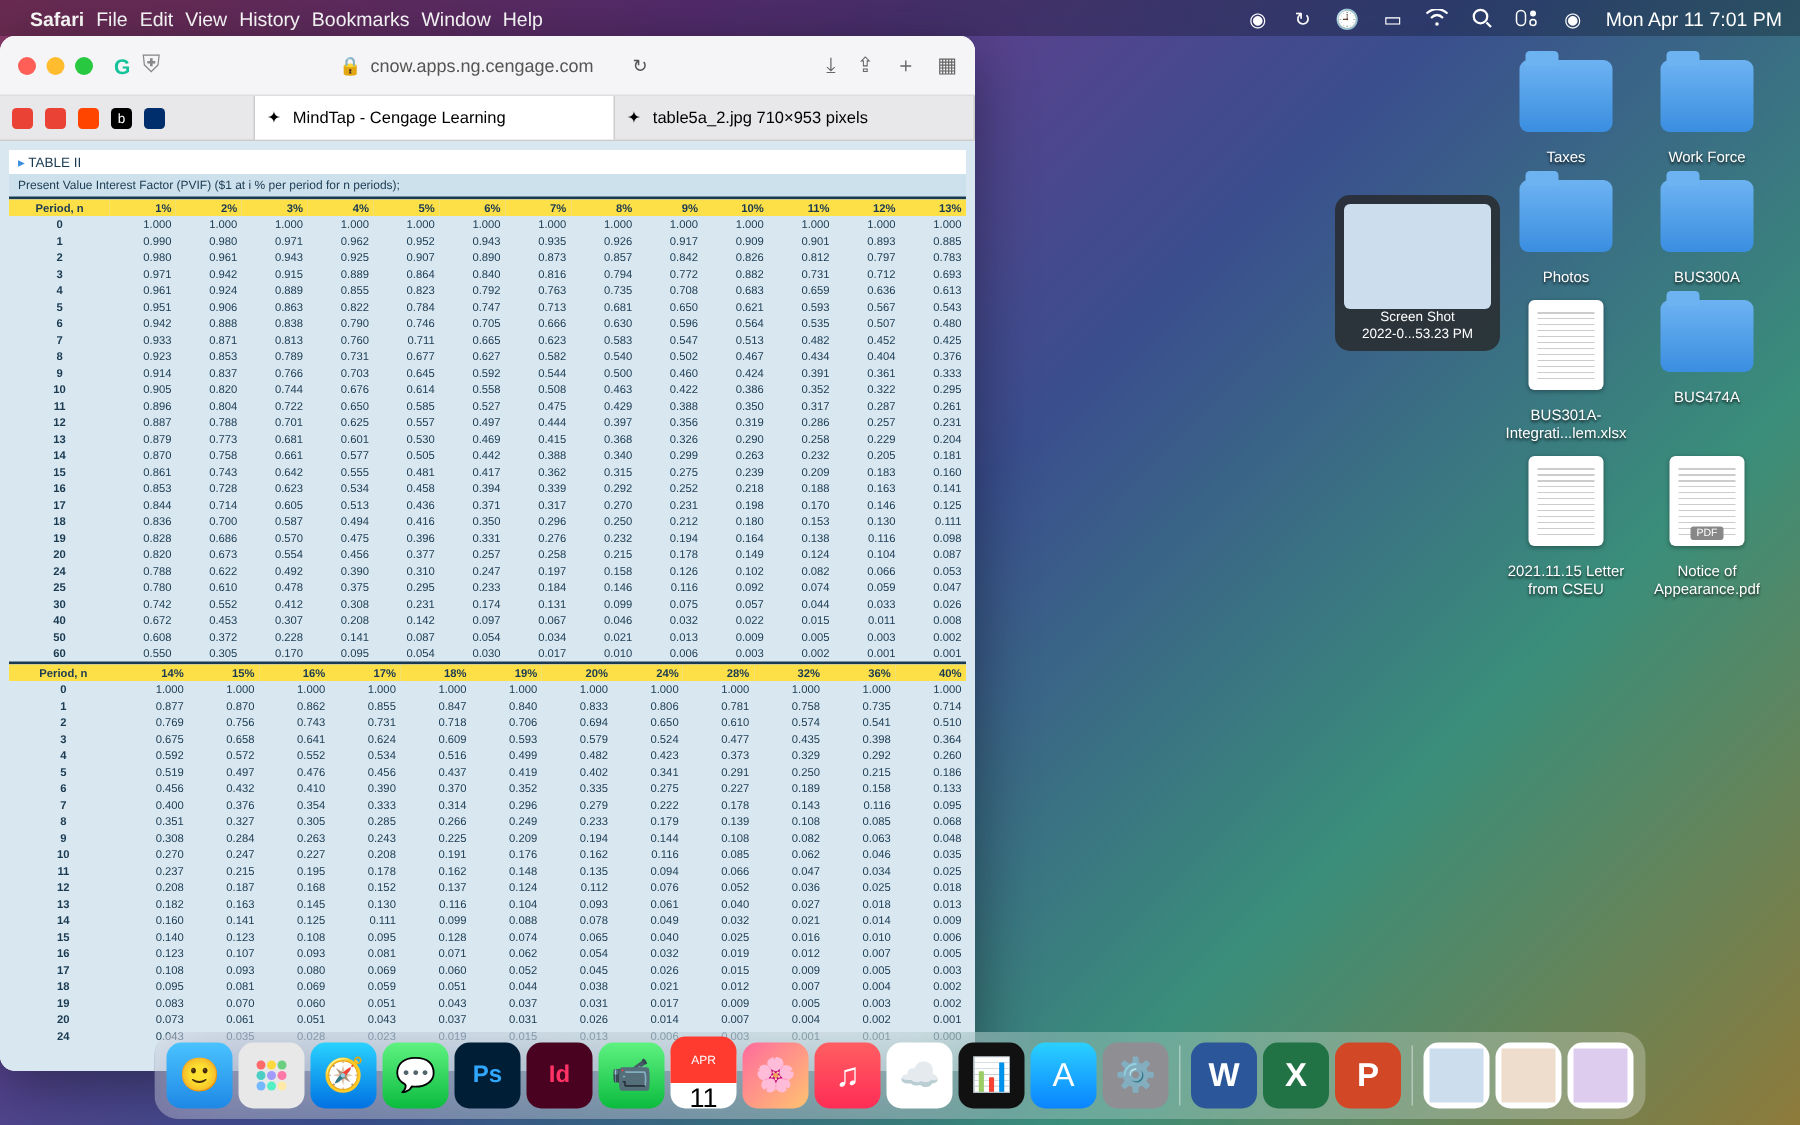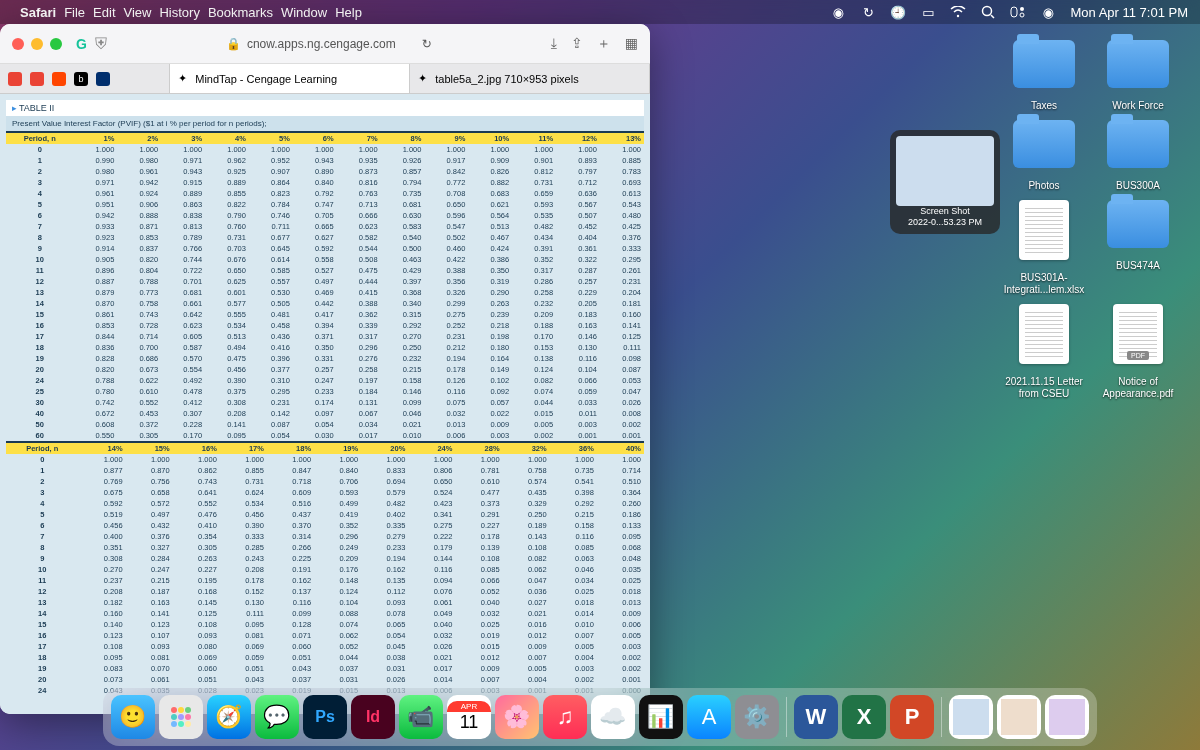--- a/index.html
+++ b/index.html
@@ -39,21 +39,21 @@
 .filedoc .lines { position:absolute; top:8px; left:6px; right:6px; bottom:6px; background:repeating-linear-gradient(#ccc,#ccc 1px,transparent 1px,transparent 4px); }
 .filedoc.pdf::after { content:"PDF"; position:absolute; bottom:4px; left:50%; transform:translateX(-50%); background:#888; color:#fff; font-size:7px; padding:1px 4px; border-radius:2px; }
 .dlabel { color:#fff; font-size:10px; text-align:center; text-shadow:0 1px 2px rgba(0,0,0,0.8); line-height:1.2; max-width:90px; }
 .screenshot-widget { position:absolute; right:200px; top:130px; width:110px; background:rgba(40,40,40,0.8); border-radius:10px; padding:6px; }
 .screenshot-widget .thumb { width:100%; height:70px; background:#cde; border-radius:4px; }
 .screenshot-widget .cap { color:#fff; font-size:9px; text-align:center; margin-top:0; line-height:1.2; }
 .dock { position:absolute; bottom:4px; left:50%; transform:translateX(-50%); height:58px; background:rgba(255,255,255,0.25); backdrop-filter:blur(30px); border-radius:16px; padding:5px 8px; display:flex; gap:4px; align-items:center; }
 .dockicon { width:44px; height:44px; border-radius:10px; display:flex; align-items:center; justify-content:center; font-size:22px; color:#fff; position:relative; }
 .docksep { width:1px; height:40px; background:rgba(255,255,255,0.4); margin:0 3px; }
 .calendar-dock { background:#fff; flex-direction:column; color:#000; }
-.calendar-dock .mon { background:#ff3b30; color:#fff; font-size:8px; width:100%; text-align:center; border-radius:10px 10px 0 0; padding:1px 0; }
+.calendar-dock .mon { background:#ff3b30; color:#fff; font-size:8px; width:100%; text-align:center; border-radius:10px 10px 0 0; padding:11px 0; }
 .calendar-dock .day { font-size:18px; font-weight:500; }
 svg { display:block; }
 </style>
 </head>
 <body>
 
 <div class="menubar">
   <div class="left">
     <span class="apple"></span>
     <span style="font-weight:700">Safari</span>

